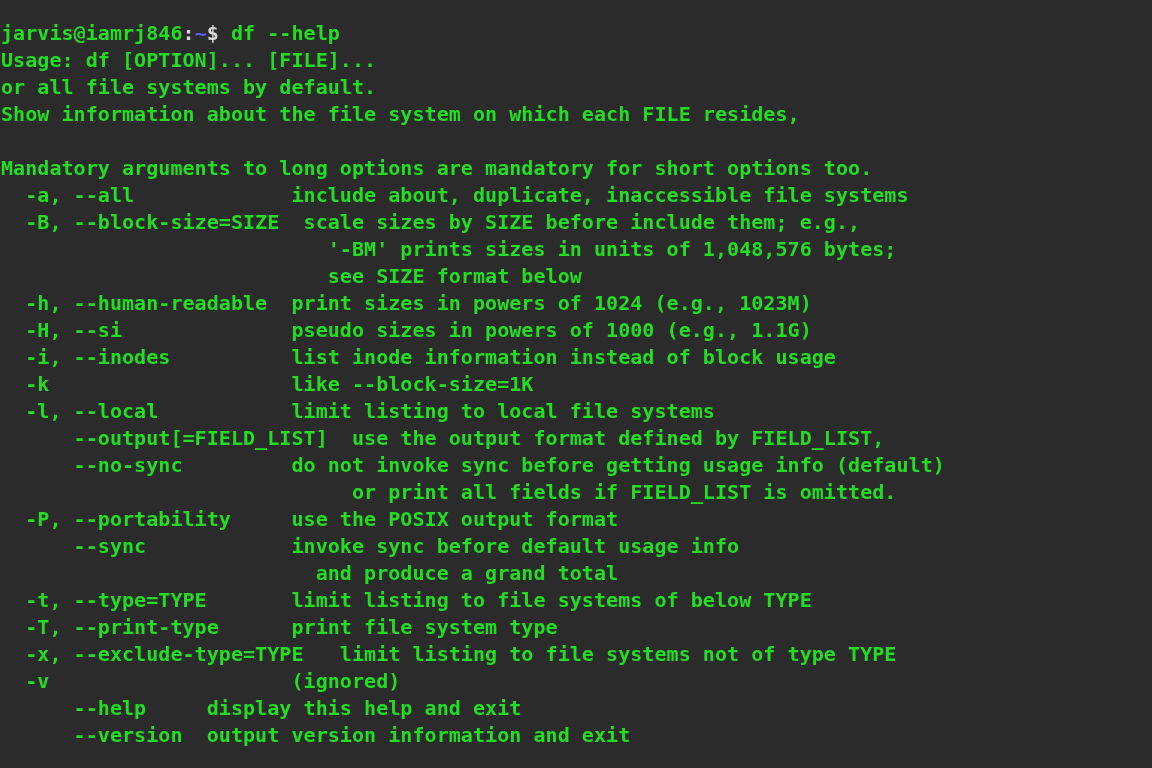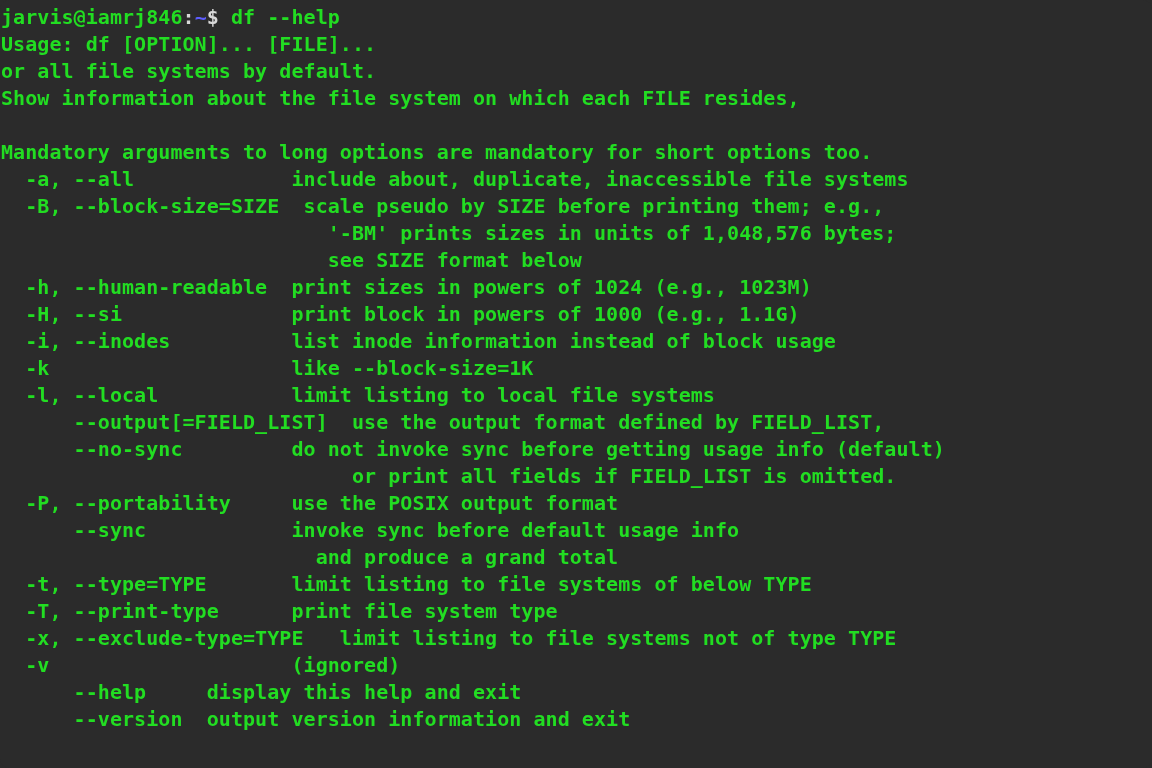--- a/index.html
+++ b/index.html
@@ -11,21 +11,21 @@
     width: 1152px;
     height: 768px;
     overflow: hidden;
     font-family: "DejaVu Sans Mono", monospace;
   }
   #terminal {
     width: 1152px;
     height: 768px;
     background: #2b2b2b;
     box-sizing: border-box;
-    padding: 4px 0 0 0;
+    padding: 20px 0 0 0;
     overflow: hidden;
     border-radius: 9px;
   }
   .line {
     font-family: "DejaVu Sans Mono", monospace;
     font-size: 20px;
     font-weight: bold;
     line-height: 27px;
     height: 27px;
     white-space: pre;
@@ -48,25 +48,25 @@
 
   <div class="line"><span class="user-host">jarvis@iamrj846</span><span class="punct">:</span><span class="tilde">~</span><span class="punct">$</span><span class="cmd"> df --help</span></div>
 
   <div id="output">
       <div class="line">Usage: df [OPTION]... [FILE]...</div>
       <div class="line">or all file systems by default.</div>
       <div class="line">Show information about the file system on which each FILE resides,</div>
       <div class="line blank">&nbsp;</div>
       <div class="line">Mandatory arguments to long options are mandatory for short options too.</div>
       <div class="line">  -a, --all             include about, duplicate, inaccessible file systems</div>
-      <div class="line">  -B, --block-size=SIZE  scale pseudo by SIZE before printing them; e.g.,</div>
+      <div class="line">  -B, --block-size=SIZE  scale sizes by SIZE before include them; e.g.,</div>
       <div class="line">                           '-BM' prints sizes in units of 1,048,576 bytes;</div>
       <div class="line">                           see SIZE format below</div>
       <div class="line">  -h, --human-readable  print sizes in powers of 1024 (e.g., 1023M)</div>
-      <div class="line">  -H, --si              print block in powers of 1000 (e.g., 1.1G)</div>
+      <div class="line">  -H, --si              pseudo sizes in powers of 1000 (e.g., 1.1G)</div>
       <div class="line">  -i, --inodes          list inode information instead of block usage</div>
       <div class="line">  -k                    like --block-size=1K</div>
       <div class="line">  -l, --local           limit listing to local file systems</div>
       <div class="line">      --output[=FIELD_LIST]  use the output format defined by FIELD_LIST,</div>
       <div class="line">      --no-sync         do not invoke sync before getting usage info (default)</div>
       <div class="line">                             or print all fields if FIELD_LIST is omitted.</div>
       <div class="line">  -P, --portability     use the POSIX output format</div>
       <div class="line">      --sync            invoke sync before default usage info</div>
       <div class="line">                          and produce a grand total</div>
       <div class="line">  -t, --type=TYPE       limit listing to file systems of below TYPE</div>

